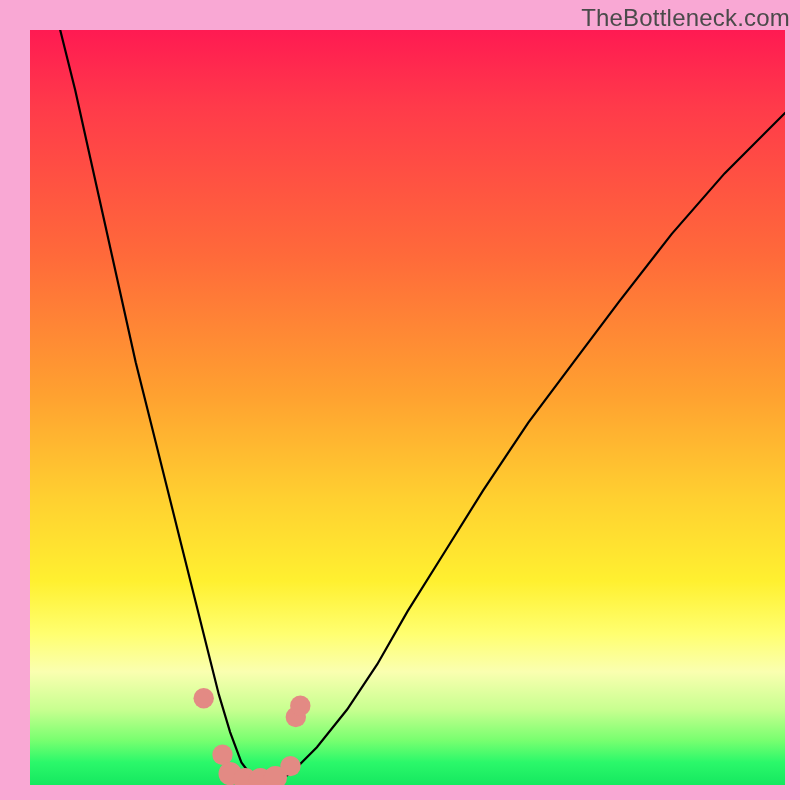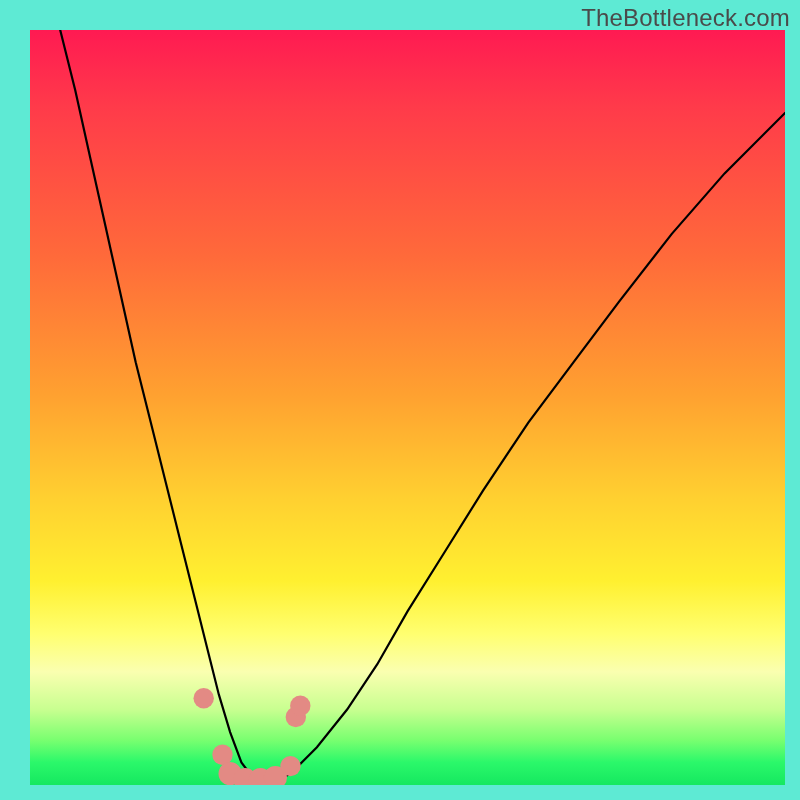--- a/index.html
+++ b/index.html
@@ -8,21 +8,21 @@
     width: 800px;
     height: 800px;
     overflow: hidden;
     background: #000;
     font-family: Arial, Helvetica, sans-serif;
   }
   .frame {
     position: relative;
     width: 800px;
     height: 800px;
-    background: #5eead4;
+    background: #f9a8d4;
   }
   .plot-area {
     position: absolute;
     left: 30px;
     top: 30px;
     width: 755px;
     height: 755px;
     
     background: linear-gradient(
       to bottom,

